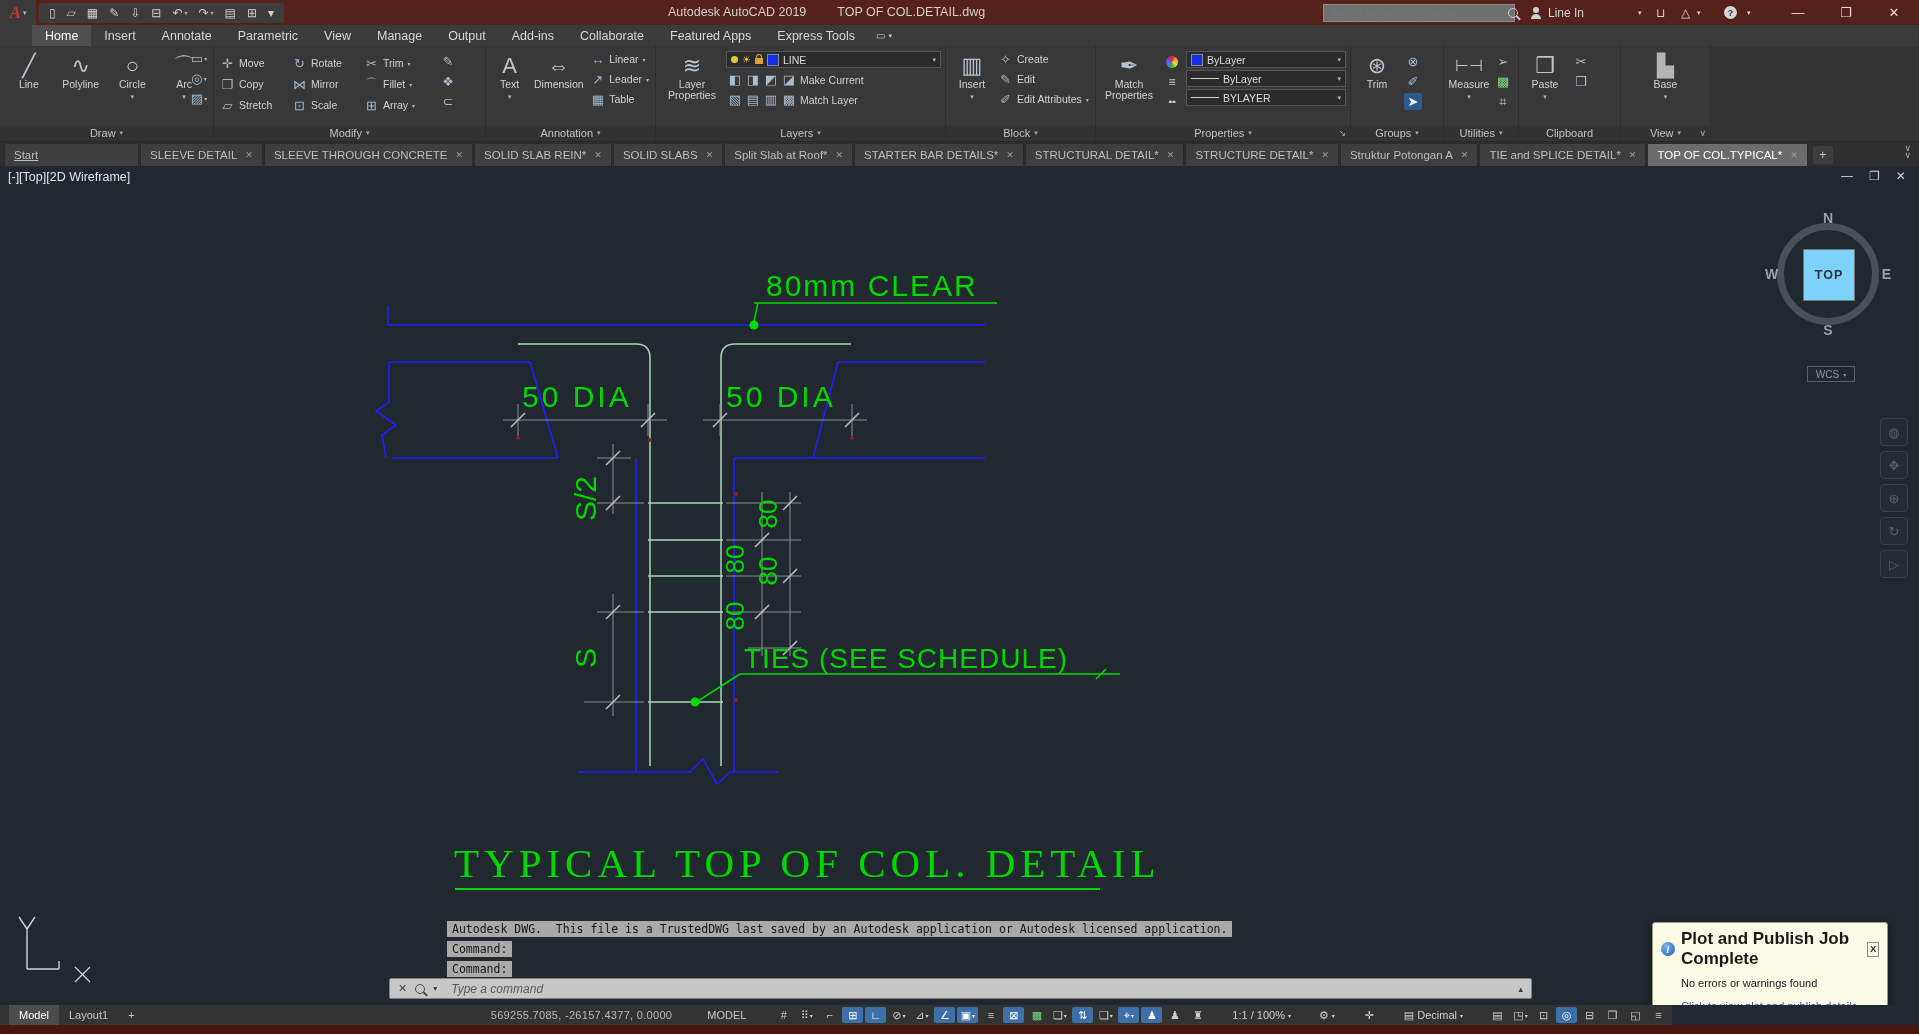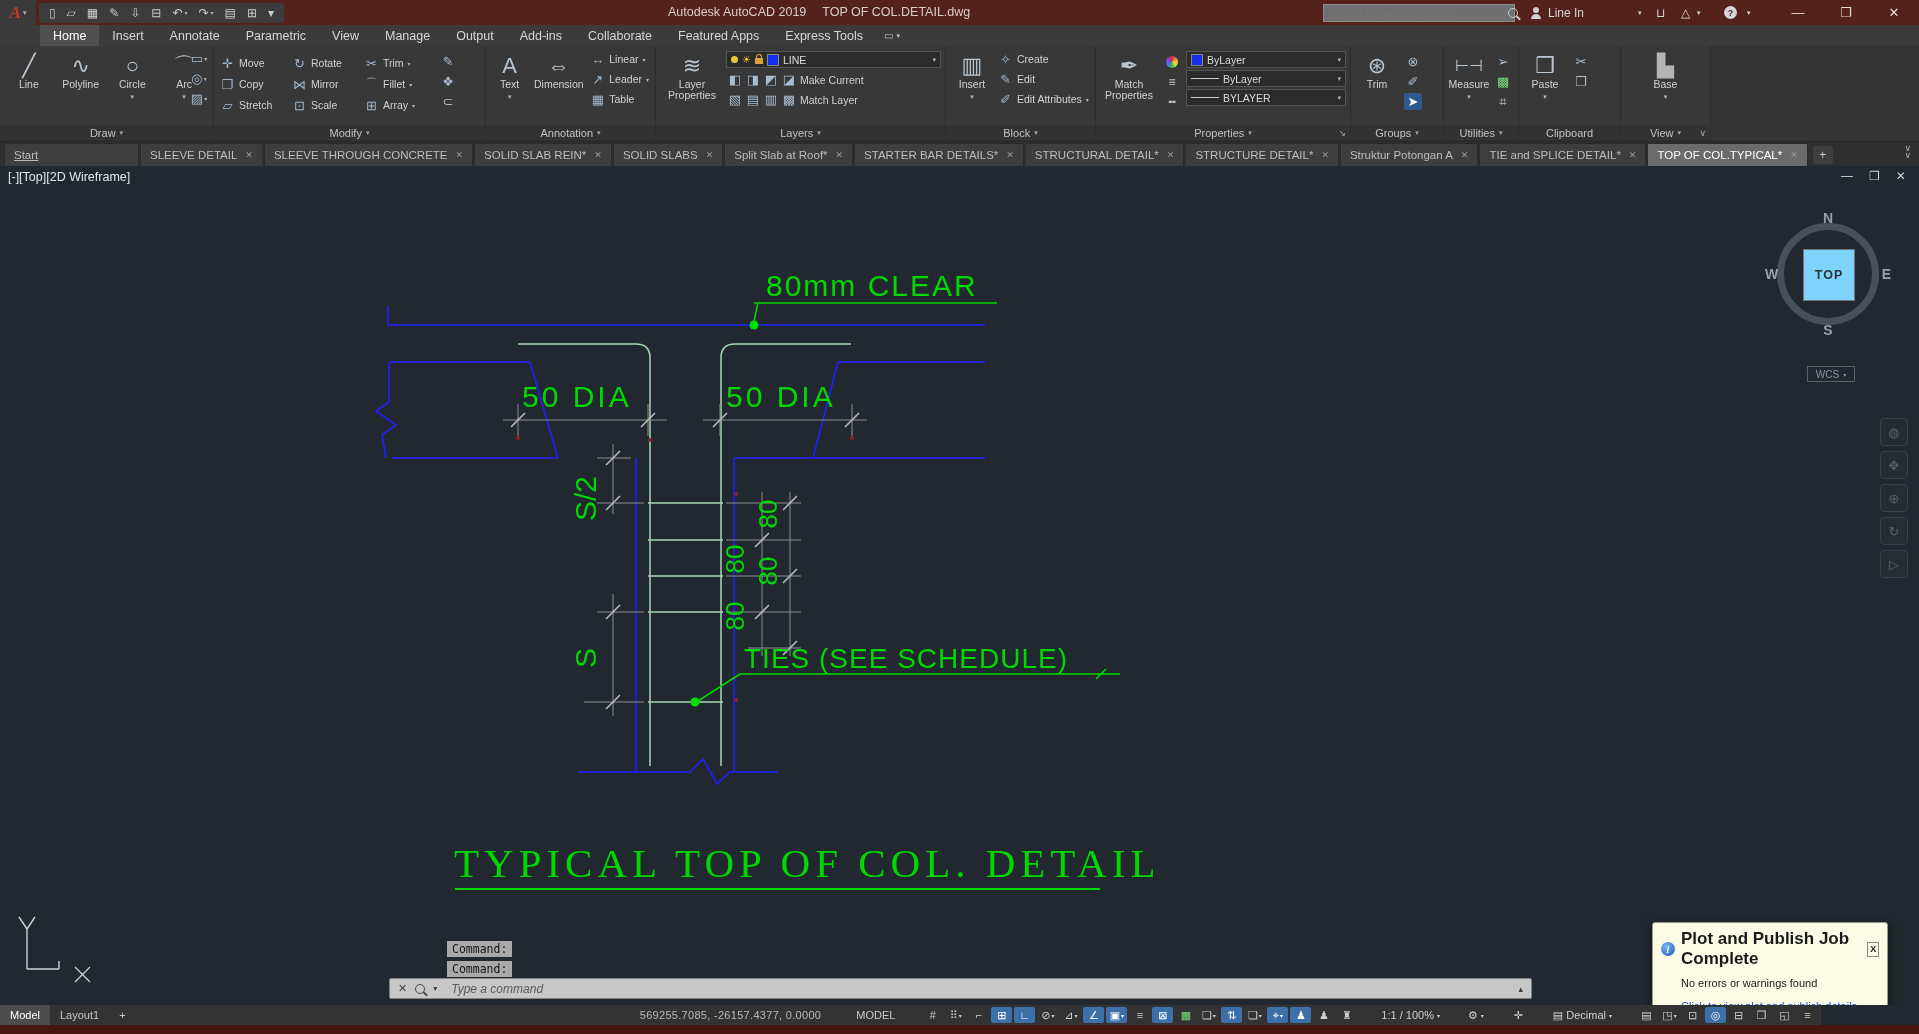--- a/index.html
+++ b/index.html
@@ -6,33 +6,33 @@
     font-family:"Liberation Sans",sans-serif;-webkit-font-smoothing:antialiased;position:relative;color:#d0d0d0;}
   
   #titlebar{position:absolute;left:0;top:0;width:1919px;height:25px;background:#55211b;display:flex;align-items:center;}
   #logo{width:36px;height:25px;display:flex;align-items:center;justify-content:center;background:#3a3a3a;gap:2px;}
   #logo .a{font-family:"Liberation Serif",serif;font-style:italic;font-weight:bold;font-size:17px;color:#c3362b;line-height:25px;}
   #logo .dd{font-size:7px;color:#bbb;}
   #qat{display:flex;align-items:center;gap:11px;background:#3c3c3c;border-radius:3px;height:20px;padding:0 10px;margin-left:3px;}
   #qat span{font-size:12px;color:#cfcfcf;display:flex;align-items:center;}
   #qat .has-arr::after{content:"▾";font-size:6px;margin-left:2px;color:#b5b5b5;}
   #tb-title{position:absolute;left:668px;top:0;height:25px;line-height:25px;font-size:12.5px;color:#d8cfc9;white-space:nowrap;}
-  #tb-title .doc{margin-left:16px;text-align:right;}
+  #tb-title .doc{margin-left:31px;text-align:right;}
   #tb-search{position:absolute;left:1323px;top:4px;width:178px;height:16px;background:#707070;border:1px solid #8a8a8a;
     font-style:italic;font-size:11px;color:#cacaca;padding:0 6px;font-family:"Liberation Sans",sans-serif;}
   .tb-ico{position:absolute;top:0;height:25px;display:flex;align-items:center;color:#d6d6d6;font-size:12px;}
   .mag{width:8px;height:8px;border:1.5px solid #cfcfcf;border-radius:50%;position:relative;display:inline-block;}
   .mag::after{content:"";position:absolute;width:5px;height:1.5px;background:#cfcfcf;transform:rotate(45deg);right:-4px;bottom:-2px;}
   .person{width:12px;height:12px;position:relative;display:inline-block;}
   .person::before{content:"";position:absolute;left:3px;top:0;width:6px;height:6px;border-radius:50%;background:#cfcfcf;}
   .person::after{content:"";position:absolute;left:1px;top:7px;width:10px;height:5px;border-radius:5px 5px 0 0;background:#cfcfcf;}
   .helpc{width:13px;height:13px;border-radius:50%;background:#d6d6d6;color:#4a2a20;font-size:9px;font-weight:bold;display:flex;align-items:center;justify-content:center;}
   .winbtn{position:absolute;top:0;width:34px;height:25px;display:flex;align-items:center;justify-content:center;color:#e8ddd8;font-size:13px;}
   
-  #ribbontabs{position:absolute;left:0;top:25px;width:1919px;height:21px;background:#3b3b3b;display:flex;align-items:stretch;padding-left:40px;box-sizing:border-box;}
+  #ribbontabs{position:absolute;left:0;top:25px;width:1919px;height:21px;background:#3b3b3b;display:flex;align-items:stretch;padding-left:32px;box-sizing:border-box;}
   #ribbontabs .rtab{padding:0 13px;font-size:12.5px;color:#d6d6d6;display:flex;align-items:center;}
   #ribbontabs .rtab.active{background:#4f4f4f;color:#ffffff;}
   #ribbontabs .rchrome{margin-left:8px;display:flex;align-items:center;gap:3px;font-size:10px;color:#c9c9c9;}
   #ribbontabs .rchrome .dd{font-size:7px;}
   
   #ribbonbody{position:absolute;left:0;top:46px;width:1919px;height:96px;background:#383838;display:flex;border-bottom:1px solid #272727;box-sizing:border-box;}
   .panel{position:relative;display:flex;flex-direction:column;border-right:1px solid #2d2d2d;box-sizing:border-box;}
   .pcontent{flex:1;display:flex;padding:3px 4px 0;gap:2px;}
   .plabel{height:16px;background:#323232;color:#c2c2c2;font-size:11px;display:flex;align-items:center;justify-content:center;gap:4px;}
   .plabel .dd{font-size:7px;color:#a8a8a8;}
@@ -102,21 +102,21 @@
     box-shadow:0 3px 8px rgba(0,0,0,.55);padding:6px 8px 8px;box-sizing:border-box;color:#1a1a1a;}
   #notif .hdr{display:flex;align-items:center;}
   #notif .info{width:14px;height:14px;border-radius:50%;background:radial-gradient(circle at 35% 30%,#7db2ef,#1f5fb8);color:#fff;
     font-family:"Liberation Serif",serif;font-style:italic;font-weight:bold;font-size:10px;display:flex;align-items:center;justify-content:center;flex:0 0 14px;}
   #notif .t{font-size:17px;font-weight:bold;margin-left:6px;}
   #notif .close{margin-left:auto;width:13px;height:13px;border:1px solid #8a8a8a;font-size:9px;font-weight:bold;display:flex;align-items:center;justify-content:center;}
   #notif .msg{font-size:11px;margin:8px 0 7px 20px;}
   #notif .link{font-size:11px;color:#2456c9;text-decoration:underline;margin-left:20px;display:inline-block;}
   #notif .tail{position:absolute;left:172px;top:100%;width:0;height:0;border-top:17px solid #fbfbe6;border-left:14px solid transparent;}
   
-  #statusbar{position:absolute;left:0;top:1005px;width:1821px;height:20px;background:#333333;display:flex;align-items:center;font-size:11px;color:#c6c6c6;}
+  #statusbar{position:absolute;left:0;top:1005px;width:1663px;height:20px;background:#333333;display:flex;align-items:center;font-size:11px;color:#c6c6c6;padding-left:9px;}
   #statusbar .mtab{height:20px;display:flex;align-items:center;padding:0 10px;}
   #statusbar .mtab.active{background:#4c4c4c;color:#fff;}
   #sbright{margin-left:auto;display:flex;align-items:center;gap:20px;padding-right:3px;}
   #sbright .coords{color:#b9b9b9;margin-right:8px;letter-spacing:.3px;}
   #sbright .space{margin:0 7px;color:#c9c9c9;}
   .sic{min-width:17px;height:16px;padding:0 2px;display:flex;align-items:center;justify-content:center;font-size:11px;color:#cfcfcf;border-radius:2px;}
   .sic.on{background:#3d6fa8;color:#fff;}
   .sic.grn{color:#7fd87f;}
   .sic.arr::after{content:"▾";font-size:6px;margin-left:1px;}
   .stext{display:flex;align-items:center;gap:3px;padding:0 4px;color:#cfcfcf;}
@@ -699,20 +699,21 @@
     </div>
 
   <div id="navbar">
     <span>◍</span>
     <span>✥</span>
     <span>⊕</span>
     <span>↻</span>
     <span>▷</span>
   </div>
 
+  <div class="cmdrow" style="top:755px">Autodesk DWG.  This file is a TrustedDWG last saved by an Autodesk application or Autodesk licensed application.</div>
   <div class="cmdrow" style="top:775px">Command:</div>
   <div class="cmdrow" style="top:795px">Command:</div>
 
   <div id="cmdbar">
     <span class="cluster">
       <span>✕</span>
       <span class="mag"></span>
       <span style="font-size:8px">▾</span>
     </span>
     <span class="ph">Type a command</span>

